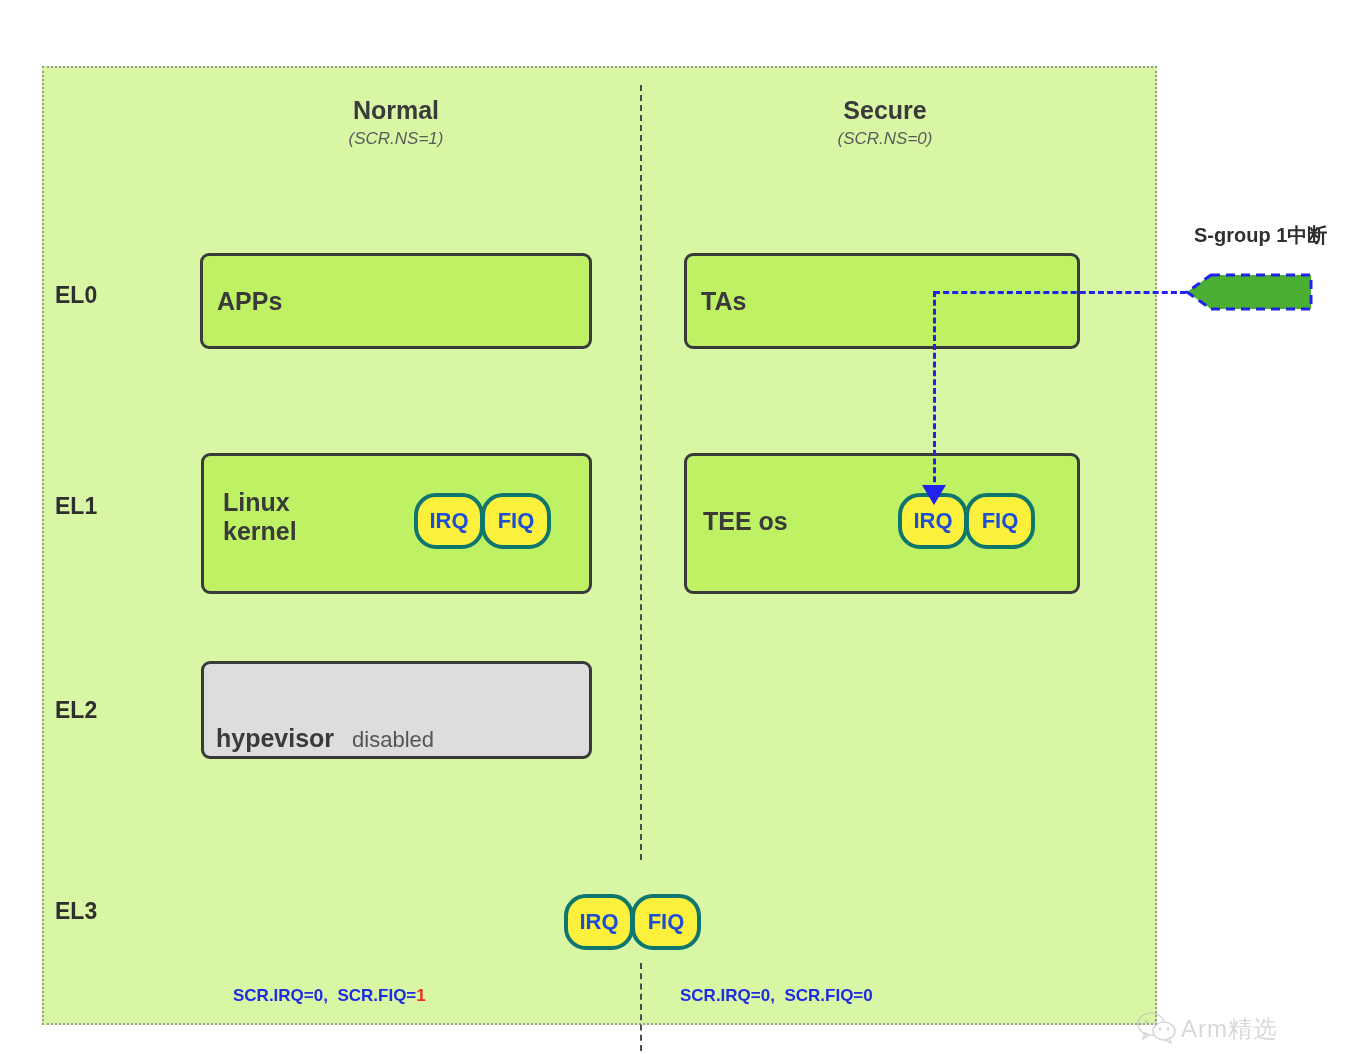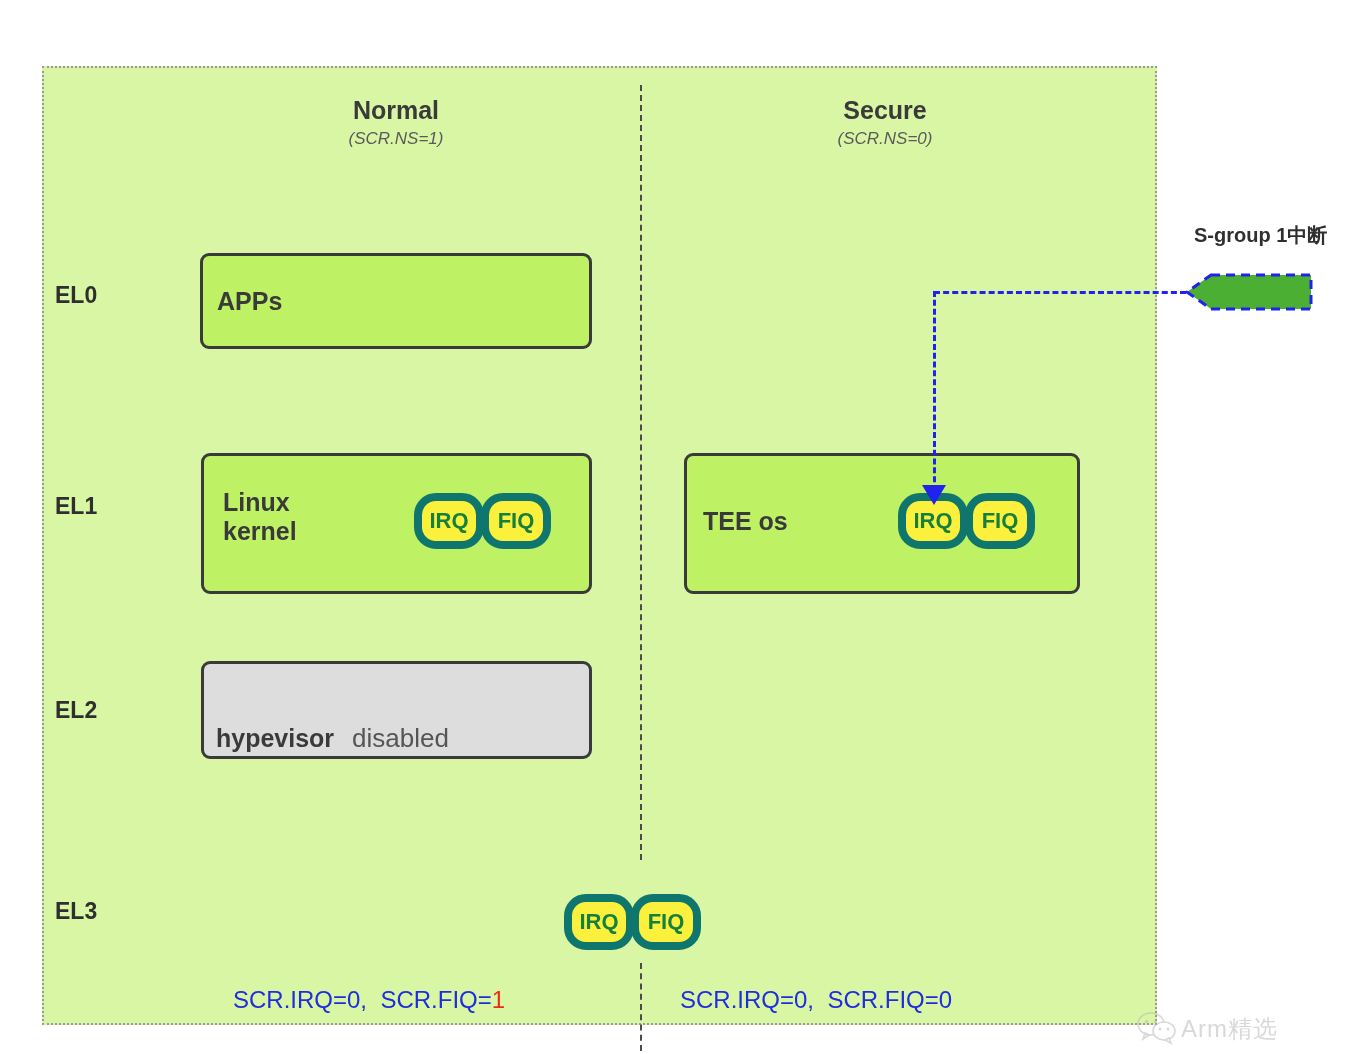--- a/index.html
+++ b/index.html
@@ -82,35 +82,35 @@
   #box-linux{left:201px;top:453px;width:391px;height:141px;}
   #box-linux .label{left:19px;top:32px;}
 
   #box-tee{left:684px;top:453px;width:396px;height:141px;}
   #box-tee .label{left:16px;top:51px;}
 
   #box-hyp{left:201px;top:661px;width:391px;height:98px;
            background:#dddddd;}
   #box-hyp .label{left:12px;top:31px;}
   #box-hyp .label .sub{
-    font-size:26px;font-weight:normal;color:#555;margin-left:18px;
+    font-size:22px;font-weight:normal;color:#555;margin-left:18px;
   }
 
   #box-atf{left:201px;top:862px;width:878px;height:96px;}
   #box-atf .label{left:304px;top:31px;}
 
   
   .pillgroup{position:absolute;display:flex;}
   .pill{
     width:70px;height:56px;
     background:#fbf13d;
-    border:8px solid #0f766e;
+    border:4px solid #0f766e;
     border-radius:22px;
     display:flex;align-items:center;justify-content:center;
-    font-size:22px;font-weight:bold;color:#15803d;
+    font-size:22px;font-weight:bold;color:#1d4ed8;
     box-sizing:border-box;
     position:relative;
   }
   .pill.second{margin-left:-3px;}
 
   #pills-linux{left:414px;top:493px;}
   #pills-tee{left:898px;top:493px;}
   #pills-atf{left:564px;top:894px;}
 
   
@@ -136,21 +136,21 @@
   }
   .arrow-label{
     position:absolute;left:1194px;top:222px;
     font-size:20px;font-weight:bold;color:#2f2f2f;
     white-space:nowrap;
   }
 
   
   .footer{
     position:absolute;
-    font-size:24px;font-weight:normal;color:#1f2ce0;
+    font-size:17px;font-weight:bold;color:#1f2ce0;
     white-space:nowrap;
   }
   #footer-left{left:233px;top:986px;}
   #footer-right{left:680px;top:986px;}
   .footer .red{color:#ee2b18;}
 
   
   .watermark{
     position:absolute;left:1137px;top:1011px;
     display:flex;align-items:flex-end;gap:4px;
@@ -181,20 +181,23 @@
     <div class="sub">(SCR.NS=0)</div>
   </div>
 
   <div class="el-label" id="el0">EL0</div>
   <div class="el-label" id="el1">EL1</div>
   <div class="el-label" id="el2">EL2</div>
   <div class="el-label" id="el3">EL3</div>
 
   <div class="box" id="box-apps">
     <div class="label">APPs</div>
+  </div>
+  <div class="box" id="box-tas">
+    <div class="label">TAs</div>
   </div>
 
   <div class="box" id="box-linux">
     <div class="label">Linux
 kernel</div>
   </div>
   <div class="box" id="box-tee">
     <div class="label">TEE os</div>
   </div>
 

